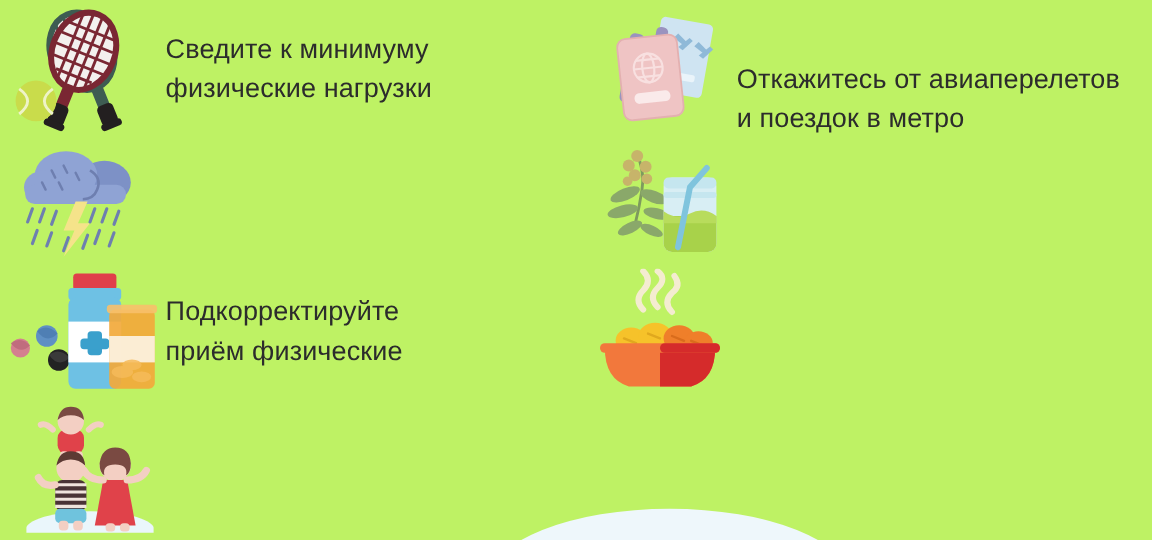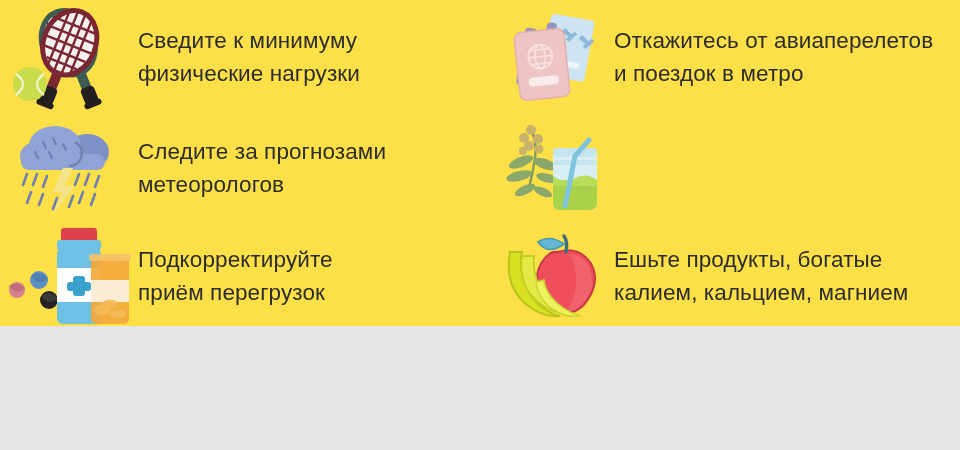--- a/index.html
+++ b/index.html
@@ -6,22 +6,22 @@
   html,body{margin:0;padding:0;}
   body{
     width:960px;height:450px;
     background:#e6e6e6;
     font-family:"Liberation Sans","DejaVu Sans",sans-serif;
     overflow:hidden;
     position:relative;
   }
   #poster{
     position:relative;
-    width:960px;height:326px;
-    background:#fde047;
+    width:960px;height:450px;
+    background:#bef264;
     overflow:hidden;
   }
   
   .hill{
     position:absolute;
     left:408px;top:424px;
     width:300px;height:70px;
     background:#eef7fb;
     border-radius:150px 150px 0 0 / 60px 60px 0 0;
     pointer-events:none;
@@ -51,21 +51,21 @@
     font-size:22.5px;
     line-height:33px;
     color:#2c2c2c;
     letter-spacing:.1px;
     white-space:pre-line;
     padding-right:6px;
   }
   
   .col-l .icon-wrap{width:138px;min-width:138px;}
   .col-r .icon-wrap{width:118px;min-width:118px;}
-  .col-r{padding-left:16px;}
+  .col-r{padding-left:16px;align-items:flex-end;}
   .r1 .tip-text{margin-top:-2px;}
   .r4 .tip-text{margin-top:-4px;}
 </style>
 </head>
 <body>
 
 <div id="poster">
 
   <div class="hill"></div>
 
@@ -183,22 +183,20 @@
               <line x1="86" y1="58" x2="82" y2="69"></line>
             <line x1="18" y1="74" x2="14" y2="85"></line>
               <line x1="30" y1="76" x2="26" y2="87"></line>
             <line x1="70" y1="74" x2="66" y2="85"></line>
               <line x1="82" y1="76" x2="78" y2="87"></line>
             <line x1="60" y1="78" x2="56" y2="89"></line>
               <line x1="44" y1="80" x2="40" y2="91"></line>
           </g>
         </svg>
       </div>
-      <div class="tip-text">Следите за прогнозами
-метеорологов</div>
     </div>
 
     <div class="tip col-r r2">
       <div class="icon-wrap">
         <svg width="104" height="100" viewBox="0 0 104 100" aria-hidden="true">
           <g>
             <path d="M30 16 q4 12 2 24 q-2 14 -6 30" fill="none" stroke="#7e9a5e" stroke-width="2.4"></path>
             <g fill="#8aa86a">
               <ellipse cx="18" cy="44" rx="13" ry="5" transform="rotate(-22 18 44)"></ellipse>
               <ellipse cx="16" cy="58" rx="13" ry="5" transform="rotate(-14 16 58)"></ellipse>
@@ -257,42 +255,23 @@
             <rect x="84" y="56" width="38" height="22" fill="#fbf0dc" opacity=".95"></rect>
             <g fill="#f6bb5a" opacity=".85">
               <ellipse cx="95" cy="86" rx="9" ry="5"></ellipse>
               <ellipse cx="111" cy="90" rx="8" ry="4.5"></ellipse>
               <ellipse cx="103" cy="80" rx="8" ry="4.5"></ellipse>
             </g>
           </g>
         </svg>
       </div>
       <div class="tip-text">Подкорректируйте
-приём перегрузок</div>
-    </div>
-
-    <div class="tip col-r r3">
-      <div class="icon-wrap">
-        <svg width="110" height="92" viewBox="0 0 110 92" aria-hidden="true">
-          <g>
-            <path d="M58 22 q20 -6 32 10 q10 16 0 34 q-10 18 -24 16 q-14 2 -24 -16 q-10 -18 0 -34 q8 -12 16 -10 z" fill="#ef4e5a" stroke="#c43a46" stroke-width="2"></path>
-            <path d="M70 24 q16 2 20 16 q6 18 -6 32 q-8 10 -18 10 q10 -14 10 -30 q0 -18 -6 -28 z" fill="#f06f7e" opacity=".55"></path>
-            <path d="M66 22 q2 -10 -2 -16" fill="none" stroke="#3f6f7a" stroke-width="3.4" stroke-linecap="round"></path>
-            <path d="M64 14 q-14 -10 -26 -2 q10 14 26 2 z" fill="#63b9d4" stroke="#4a9ab4" stroke-width="1.6"></path>
-          </g>
-          <g>
-            <path d="M10 22 q-6 34 16 52 q16 14 34 12 q-22 -6 -32 -26 q-10 -20 -6 -38 z" fill="#d7e021" stroke="#b9c31c" stroke-width="2"></path>
-            <path d="M22 26 q-4 30 16 46 q14 12 30 10 q-20 -8 -28 -24 q-8 -18 -6 -32 z" fill="#e3ea46" stroke="#c3cd22" stroke-width="1.8"></path>
-            <path d="M36 52 q2 18 18 28 q12 8 26 6 q-18 -6 -28 -18 q-8 -10 -8 -18 z" fill="#edf25e" stroke="#ccd52e" stroke-width="1.6"></path>
-          </g>
-        </svg>
-      </div>
-      <div class="tip-text">Ешьте продукты, богатые
-калием, кальцием, магнием</div>
-    </div>
+приём физические</div>
+    </div>
+
 
     <div class="tip col-l r4">
       <div class="icon-wrap">
         <svg width="118" height="104" viewBox="0 0 118 104" aria-hidden="true">
           <g fill="none" stroke="#f4ecd0" stroke-width="5" stroke-linecap="round">
             <path d="M46 34 q-8 -8 0 -16 q8 -8 0 -16"></path>
             <path d="M58 32 q-8 -8 0 -16 q8 -8 0 -14"></path>
             <path d="M70 36 q-8 -8 0 -16 q8 -6 2 -14"></path>
           </g>
           <g>

